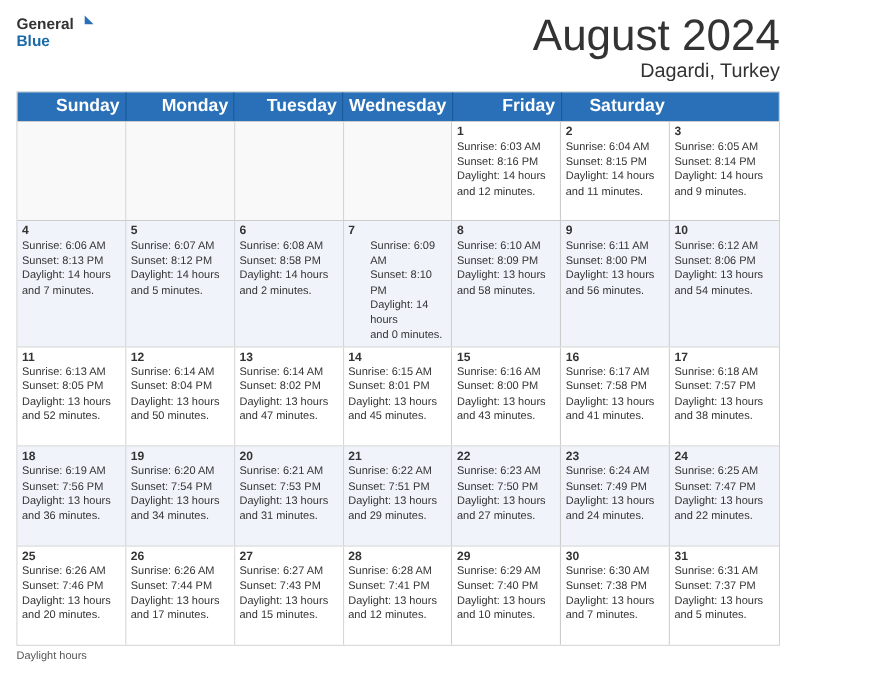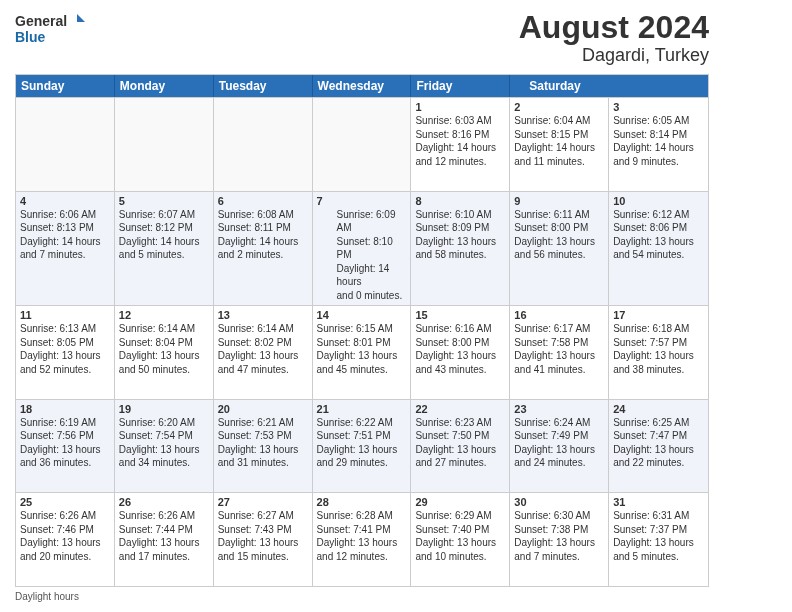--- a/index.html
+++ b/index.html
@@ -25,47 +25,47 @@
     }
     .logo {
       display: flex;
       align-items: center;
       gap: 4px;
     }
     .title-block {
       text-align: right;
     }
     .month-year {
-      font-size: 32px;
-      font-weight: bold;
+      font-size: 40px;
+      font-weight: normal;
       color: #333;
       line-height: 1.1;
     }
     .location {
       font-size: 18px;
       color: #333;
     }
     .calendar {
       flex: 1;
       display: flex;
       flex-direction: column;
       border: 1px solid #ccc;
     }
     .cal-header-row {
       display: grid;
       grid-template-columns: repeat(7, 1fr);
       background: #2970b8;
     }
     .cal-header-cell {
       color: #fff;
-      font-size: 12px;
+      font-size: 16px;
       font-weight: bold;
       padding: 4px 5px;
       border-right: 1px solid #1a5a9a;
-      text-align: left;
+      text-align: right;
     }
     .cal-header-cell:last-child { border-right: none; margin-left: 14px; }
     .cal-body {
       flex: 1;
       display: flex;
       flex-direction: column;
     }
     .cal-row {
       display: grid;
       grid-template-columns: repeat(7, 1fr);
@@ -168,21 +168,21 @@
           <div class="cal-cell alt-row">
             <span class="day-num">5</span>
             <div class="cell-text" style="white-space: pre-line;">Sunrise: 6:07 AM
 Sunset: 8:12 PM
 Daylight: 14 hours
 and 5 minutes.</div>
           </div>
           <div class="cal-cell alt-row">
             <span class="day-num">6</span>
             <div class="cell-text" style="white-space: pre-line;">Sunrise: 6:08 AM
-Sunset: 8:11 PM
+Sunset: 8:58 PM
 Daylight: 14 hours
 and 2 minutes.</div>
           </div>
           <div class="cal-cell alt-row">
             <span class="day-num">7</span>
             <div class="cell-text" style="white-space: pre-line; margin-left: 20px;">Sunrise: 6:09 AM
 Sunset: 8:10 PM
 Daylight: 14 hours
 and 0 minutes.</div>
           </div>

